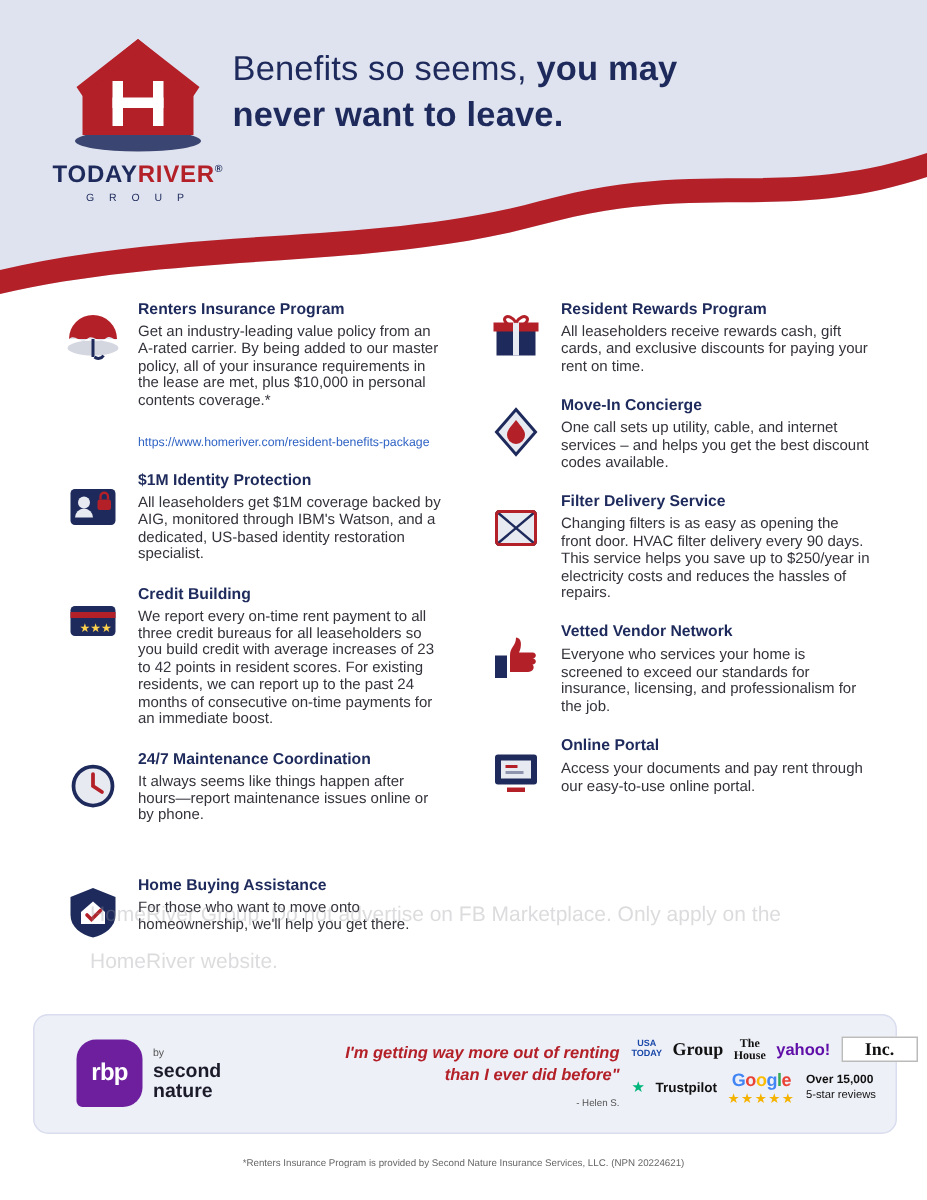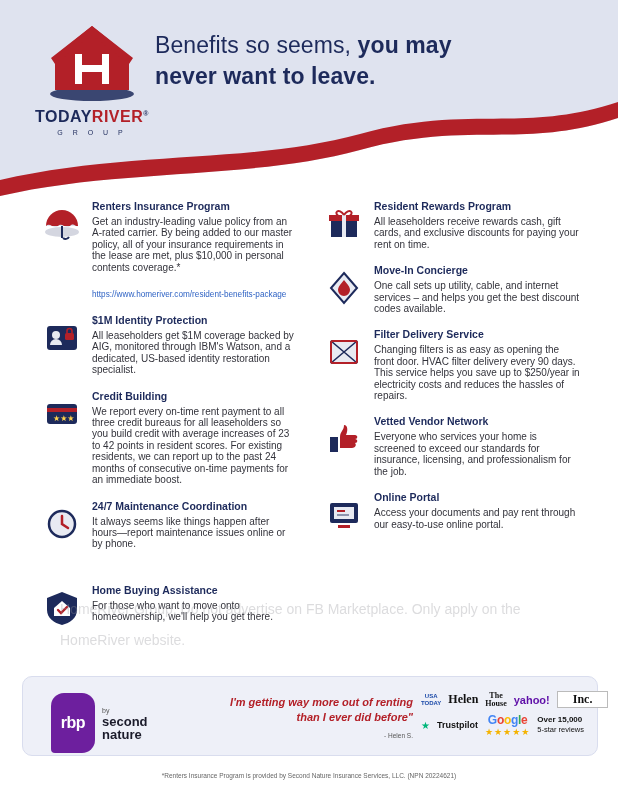--- a/index.html
+++ b/index.html
@@ -151,21 +151,21 @@
   }
   .rbp-logo {
     position: absolute;
     left: 28px;
     top: 16px;
     display: flex;
     align-items: center;
     gap: 7px;
   }
   .rbp-badge {
-    width: 44px; height: 60px;
+    width: 44px; height: 45px;
     background: #6d1f9e;
     border-radius: 13px 13px 13px 4px;
     color: #fff;
     font-size: 16px;
     font-weight: bold;
     display: flex;
     align-items: center;
     justify-content: center;
     letter-spacing: -0.5px;
   }
@@ -467,21 +467,21 @@
     <span>I'm getting way more out of renting than I ever did before"</span>
     <div class="quote-attr">- Helen S.</div>
   </div>
 
   <div class="press">
     <div class="press-row">
       <div class="usa">
         <div>USA</div>
         <div>TODAY</div>
       </div>
-      <div class="forbes">Helen</div>
+      <div class="forbes">Group</div>
       <div class="house">
         <div>The</div>
         <div>House</div>
       </div>
       <div class="yahoo">yahoo!</div>
       <div class="inc">Inc.</div>
     </div>
     <div class="press-row">
       <span style="color:#00b67a;font-size:10px">★</span>
       <div class="trustpilot">Trustpilot</div>

